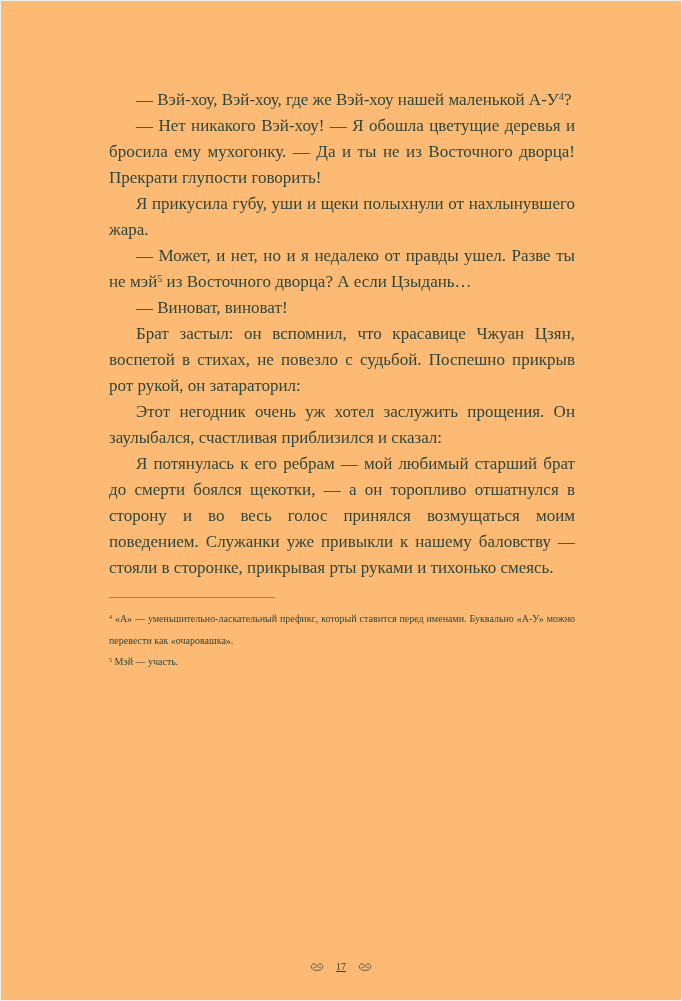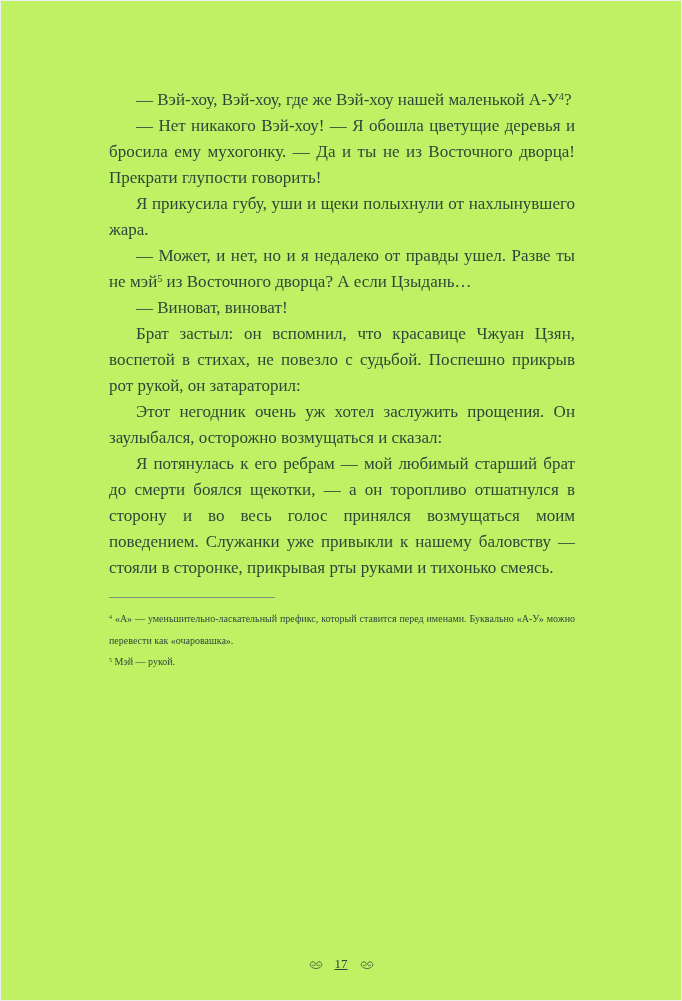--- a/index.html
+++ b/index.html
@@ -1,21 +1,21 @@
 <!DOCTYPE html>
 <html lang="ru"><head>
 <meta charset="utf-8">
 <style>
   html, body { margin: 0; padding: 0; background: #ffffff; }
   .page {
     position: relative;
     width: 682px;
     height: 1001px;
     box-sizing: border-box;
-    background: #bef264;
+    background: #fdba74;
     border: 1px solid #efedea;
     overflow: hidden;
     color: #2e463a;
     font-family: "Liberation Serif", "DejaVu Serif", serif;
   }
   .content {
     padding: 86px 106px 0 108px;
     hyphens: auto;
     -webkit-hyphens: auto;
   }
@@ -49,42 +49,42 @@
   .footer {
     position: absolute;
     left: 0;
     right: 0;
     bottom: 28px;
     display: flex;
     align-items: center;
     justify-content: center;
     gap: 9px;
   }
-  .page-number { font-size: 13px; text-decoration: underline; }
+  .page-number { font-size: 10px; text-decoration: underline; }
   .ornament { display: inline-flex; opacity: 0.75; }
 </style>
 </head>
 <body>
 
 <div class="page" style="color: rgb(46, 70, 58);">
   <div class="content">
     <div id="body-text">
         <p class="para"><span>— Вэй-хоу, Вэй-хоу, где же Вэй-хоу нашей маленькой А-У</span><sup>4</sup><span>?</span></p>
         <p class="para"><span>— Нет никакого Вэй-хоу! — Я обошла цветущие деревья и бросила ему мухогонку. — Да и ты не из Восточного дворца! Прекрати глупости говорить!</span></p>
         <p class="para"><span>Я прикусила губу, уши и щеки полыхнули от нахлынувшего жара.</span></p>
         <p class="para"><span>— Может, и нет, но и я недалеко от правды ушел. Разве ты не мэй</span><sup>5</sup><span> из Восточного дворца? А если Цзыдань…</span></p>
         <p class="para"><span>— Виноват, виноват!</span></p>
         <p class="para"><span>Брат застыл: он вспомнил, что красавице Чжуан Цзян, воспетой в стихах, не повезло с судьбой. Поспешно прикрыв рот рукой, он затараторил:</span></p>
-        <p class="para"><span>Этот негодник очень уж хотел заслужить прощения. Он заулыбался, осторожно возмущаться и сказал:</span></p>
+        <p class="para"><span>Этот негодник очень уж хотел заслужить прощения. Он заулыбался, счастливая приблизился и сказал:</span></p>
         <p class="para"><span>Я потянулась к его ребрам — мой любимый старший брат до смерти боялся щекотки, — а он торопливо отшатнулся в сторону и во весь голос принялся возмущаться моим поведением. Служанки уже привыкли к нашему баловству — стояли в сторонке, прикрывая рты руками и тихонько смеясь.</span></p>
       </div>
     <hr class="fn-rule">
     <div id="footnotes">
         <p class="fn"><sup>4</sup><span> «А» — уменьшительно-ласкательный префикс, который ставится перед именами. Буквально «А-У» можно перевести как «очаровашка».</span></p>
-        <p class="fn"><sup>5</sup><span> Мэй — рукой.</span></p>
+        <p class="fn"><sup>5</sup><span> Мэй — участь.</span></p>
       </div>
   </div>
 
   <div class="footer">
     <span class="ornament">
       <svg width="20" height="11" viewBox="0 0 20 11" fill="none" xmlns="http://www.w3.org/2000/svg">
         <path d="M10 9.5 C6.8 9.5 4.2 7.8 4.2 5.6 C4.2 3.9 5.5 2.8 7 2.8 C8.4 2.8 9.3 3.8 9.3 5 C9.3 6 8.5 6.8 7.5 6.8 C6.8 6.8 6.3 6.3 6.3 5.7" stroke="currentColor" stroke-width="1"></path>
         <path d="M10 9.5 C13.2 9.5 15.8 7.8 15.8 5.6 C15.8 3.9 14.5 2.8 13 2.8 C11.6 2.8 10.7 3.8 10.7 5 C10.7 6 11.5 6.8 12.5 6.8 C13.2 6.8 13.7 6.3 13.7 5.7" stroke="currentColor" stroke-width="1"></path>
       </svg>
     </span>

